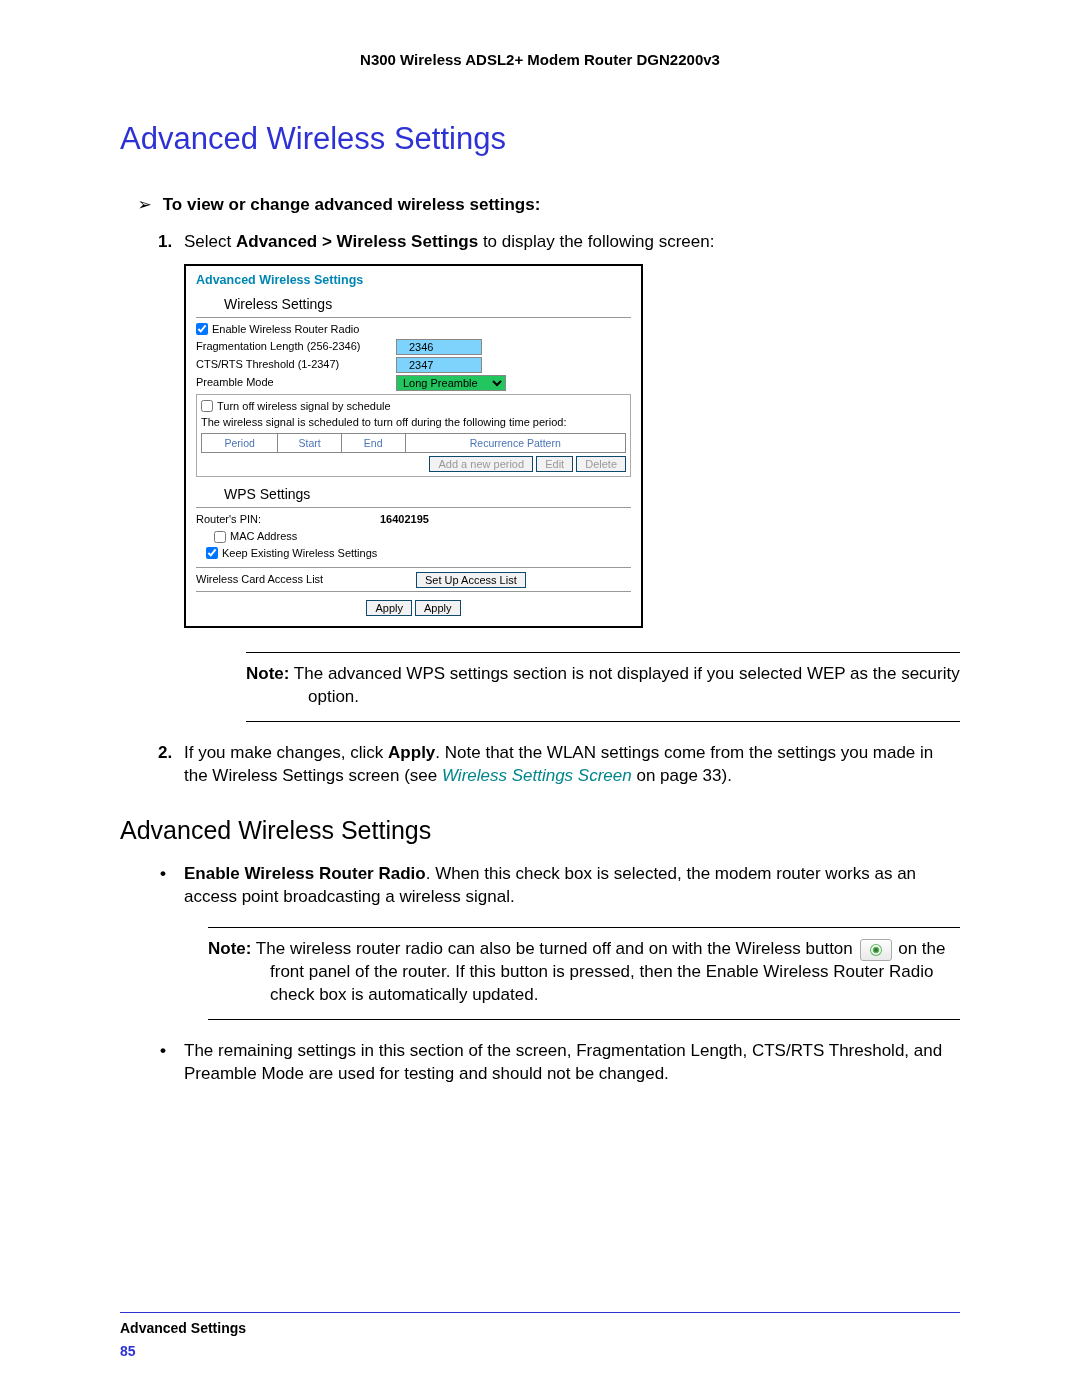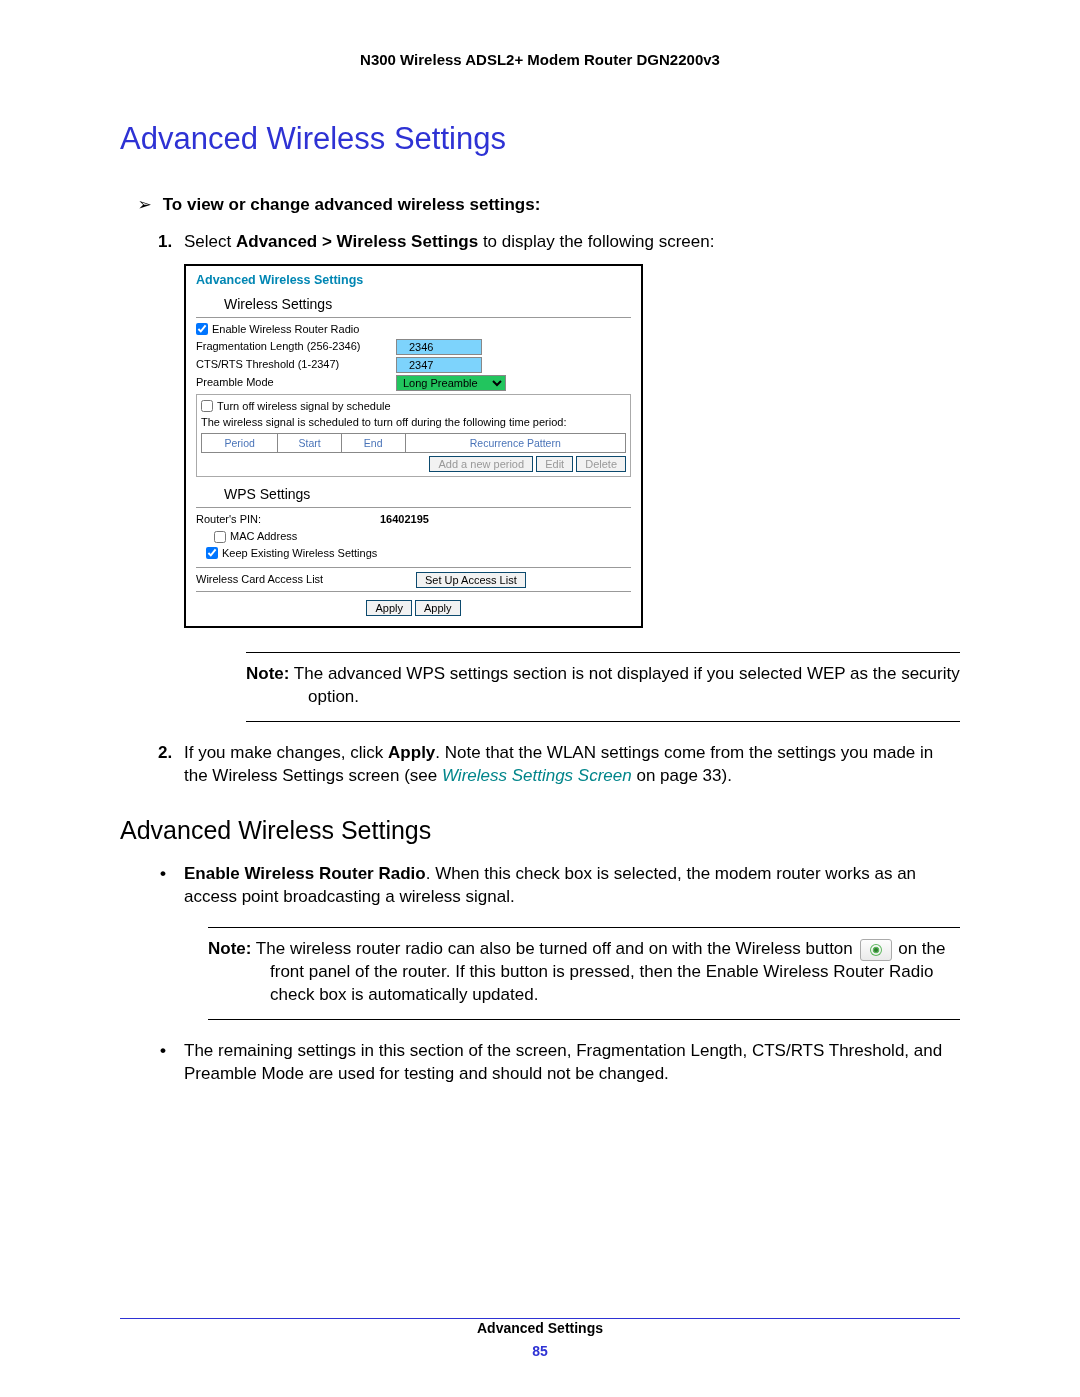--- a/index.html
+++ b/index.html
@@ -199,21 +199,21 @@
     background:#2f7d2f;
     border-radius:50%;
   }
 
   
   .footer {
     position: absolute;
     bottom: 36px;
     left: 120px; right: 120px;
     border-top: 1px solid var(--blue);
-    text-align: center;
+    padding-top: 6px;
   }
   .footer-title { font-weight:bold; font-size:14px; }
   .footer-page { color: var(--blue); font-weight:bold; font-size:14px; margin-top:4px; }
 </style>
 </head>
 <body>
 
 <div class="page">
   <div class="header">N300 Wireless ADSL2+ Modem Router DGN2200v3</div>
 

